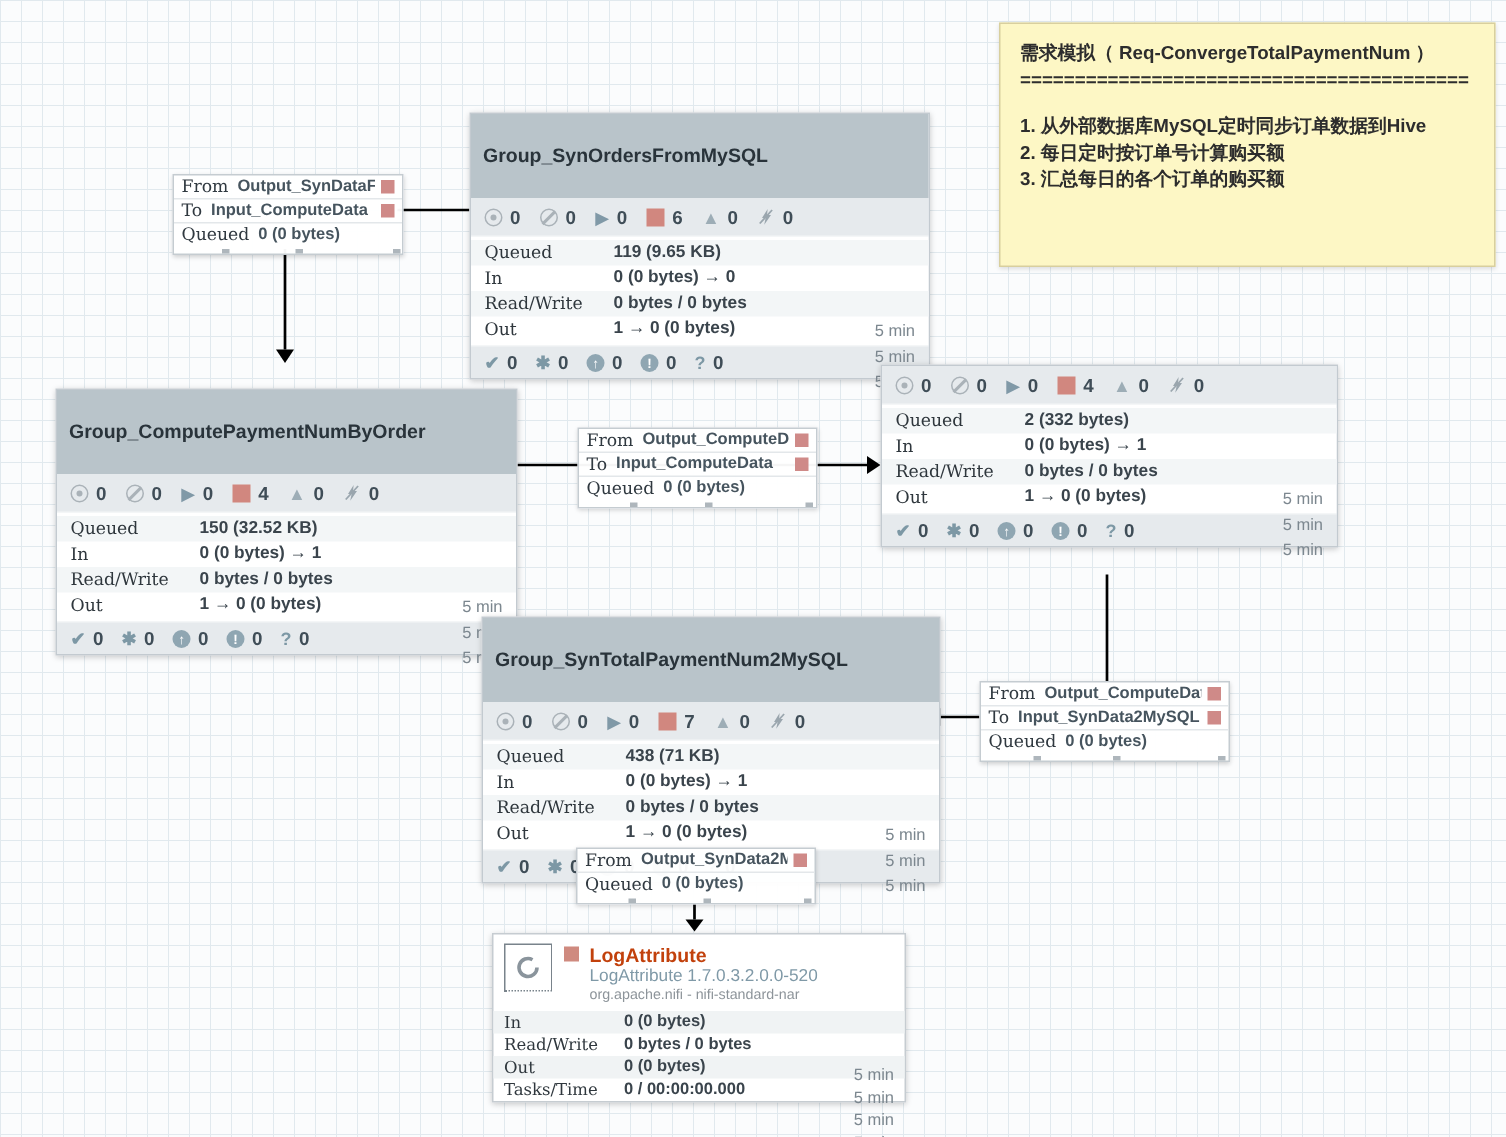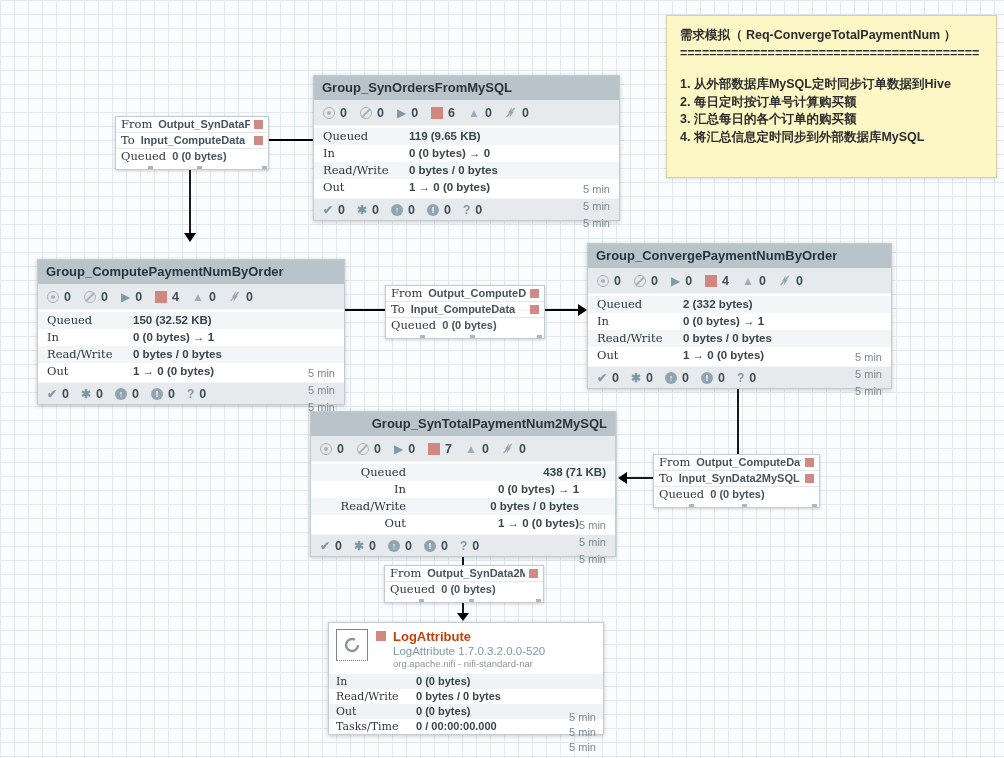--- a/index.html
+++ b/index.html
@@ -16,21 +16,21 @@
   #canvas{position:absolute;inset:0;border-radius:10px;}
   .wires{position:absolute;left:0;top:0;z-index:1;}
 
   
   .pgroup{
     position:absolute;z-index:2;background:#fff;
     border:1px solid #c3cad0;box-shadow:0 1px 4px rgba(0,0,0,.22);
   }
   .pg-header{
     height:24px;line-height:24px;background:#b9c4ca;color:#29333a;
-    font-size:13px;font-weight:bold;padding:0 8px;
+    font-size:13px;font-weight:bold;padding:16px 8px;
     white-space:nowrap;overflow:hidden;
   }
   .pg-stats{
     height:25px;background:#e6eaed;display:flex;align-items:center;
     padding:0 9px;font-size:13px;border-bottom:1px solid #f4f6f7;
   }
   .stat{display:flex;align-items:center;margin-right:13px;}
   .cnt{color:#3f4d57;font-weight:bold;font-size:12.5px;margin-left:5px;}
   .ic{color:#a6aeb5;font-size:13px;line-height:1;display:inline-flex;align-items:center;}
   .ic.run{color:#8099a7;font-size:12px;}
@@ -124,21 +124,20 @@
       <polygon points="457,613 469,613 463,621"></polygon>
     </g>
   </svg>
 
   <div class="note">
     <div class="note-line">需求模拟（ Req-ConvergeTotalPaymentNum ）</div>
     <div class="note-divider">=========================================</div>
     <div class="note-line">1. 从外部数据库MySQL定时同步订单数据到Hive</div>
     <div class="note-line">2. 每日定时按订单号计算购买额</div>
     <div class="note-line">3. 汇总每日的各个订单的购买额</div>
-    <div class="note-line">4. 将汇总信息定时同步到外部数据库MySQL</div>
   </div>
 
   <div class="pgroup" style="left:313px;top:75px;width:305px;">
     <div class="pg-header">Group_SynOrdersFromMySQL</div>
     <div class="pg-stats">
       <span class="stat">
           <span class="ic oc">
             <span class="oc-dot"></span>
           </span>
           <span class="cnt">0</span>
@@ -294,21 +293,20 @@
           <span class="cnt">0</span>
         </span>
       <span class="vstat">
           <span class="vic">?</span>
           <span class="cnt">0</span>
         </span>
     </div>
   </div>
 
   <div class="pgroup" style="left:587px;top:243px;width:303px;">
-    <div class="pg-header">Group_ConvergePaymentNumByOrder</div>
     <div class="pg-stats">
       <span class="stat">
           <span class="ic oc">
             <span class="oc-dot"></span>
           </span>
           <span class="cnt">0</span>
         </span>
       <span class="stat">
           <span class="ic oc">
             <span class="oc-slash"></span>
@@ -376,21 +374,21 @@
           <span class="vcirc">!</span>
           <span class="cnt">0</span>
         </span>
       <span class="vstat">
           <span class="vic">?</span>
           <span class="cnt">0</span>
         </span>
     </div>
   </div>
 
-  <div class="pgroup" style="left:310px;top:411px;width:304px;text-align:right;">
+  <div class="pgroup" style="left:321px;top:411px;width:304px;">
     <div class="pg-header">Group_SynTotalPaymentNum2MySQL</div>
     <div class="pg-stats">
       <span class="stat">
           <span class="ic oc">
             <span class="oc-dot"></span>
           </span>
           <span class="cnt">0</span>
         </span>
       <span class="stat">
           <span class="ic oc">

